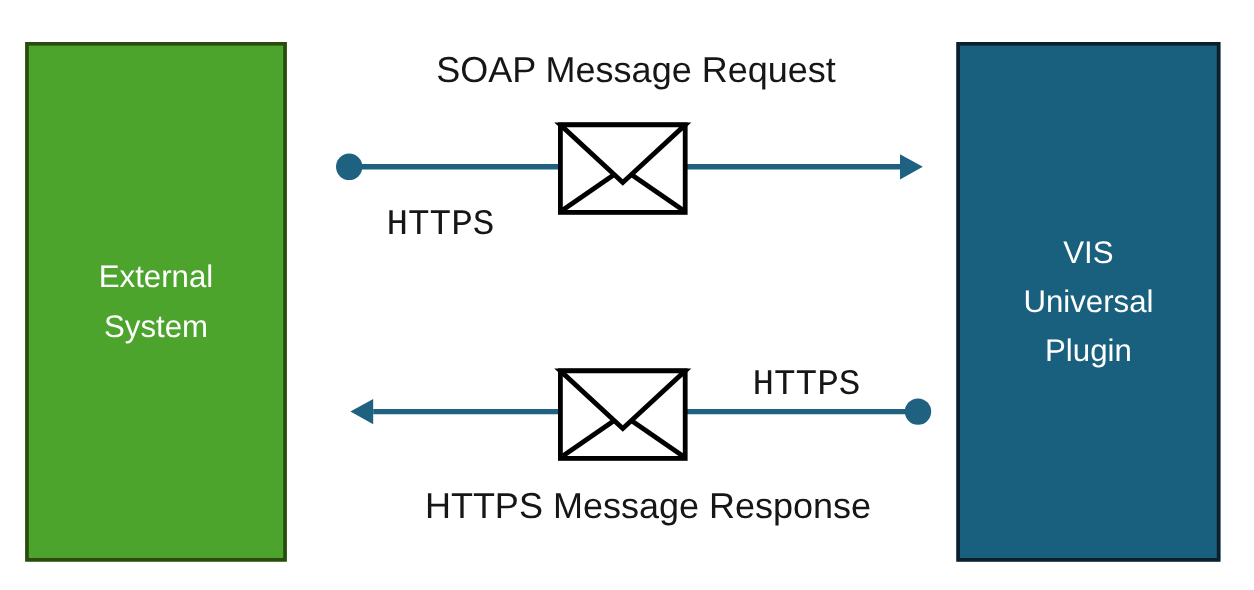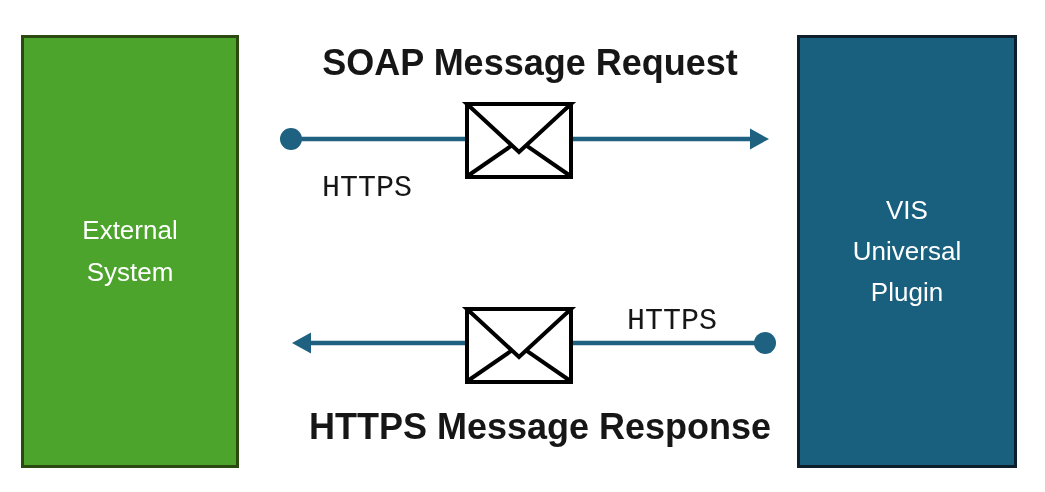--- a/index.html
+++ b/index.html
@@ -42,22 +42,22 @@
     text-align: center;
     color: var(--box-text);
     font-size: 26px;
     line-height: 1.58;
     font-weight: 400;
   }
   
   .flow-title {
     position: absolute;
     text-align: center;
-    font-weight: 700;
-    font-size: 36px;
+    font-weight: 400;
+    font-size: 30px;
     color: var(--title-text);
     letter-spacing: 0px;
   }
   .flow-title.top {
     left: 280px;
     top: 42px;
     width: 500px;
   }
   .flow-title.bottom {
     left: 285px;

